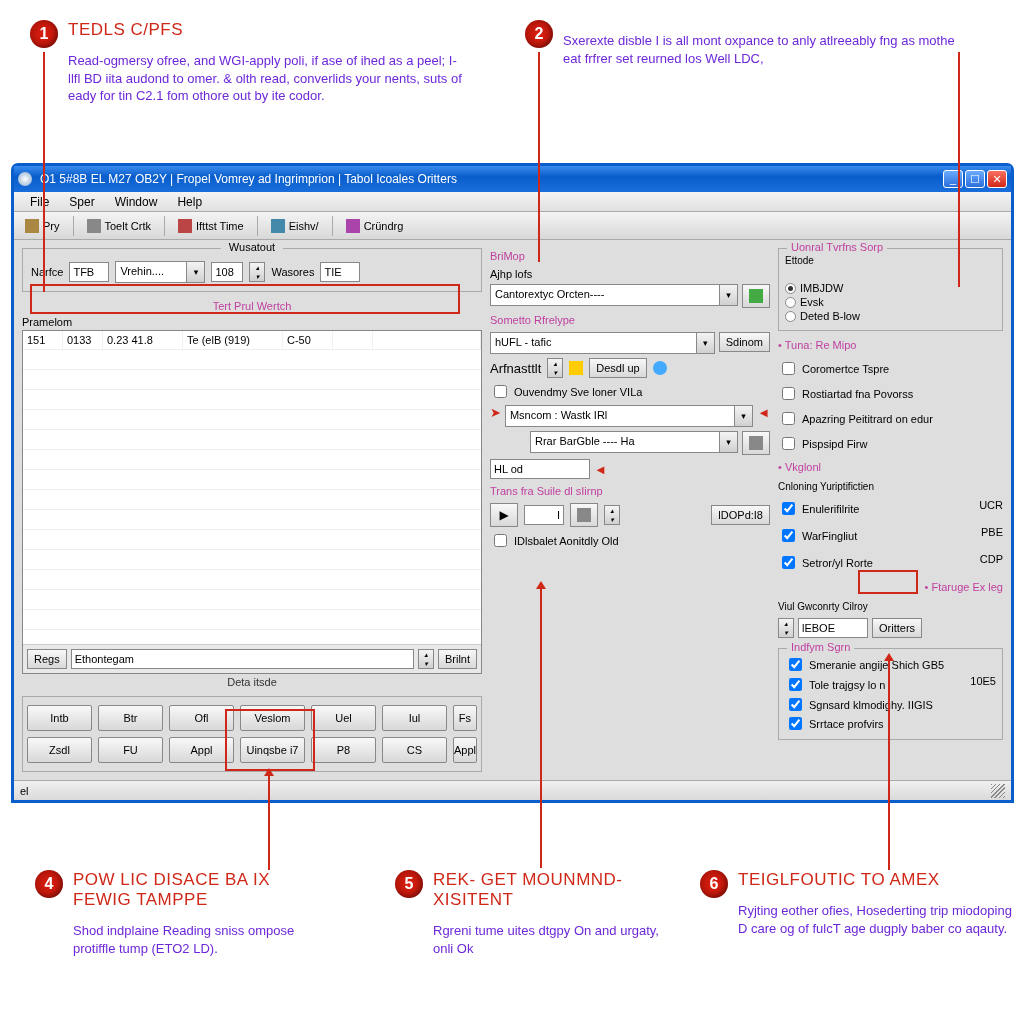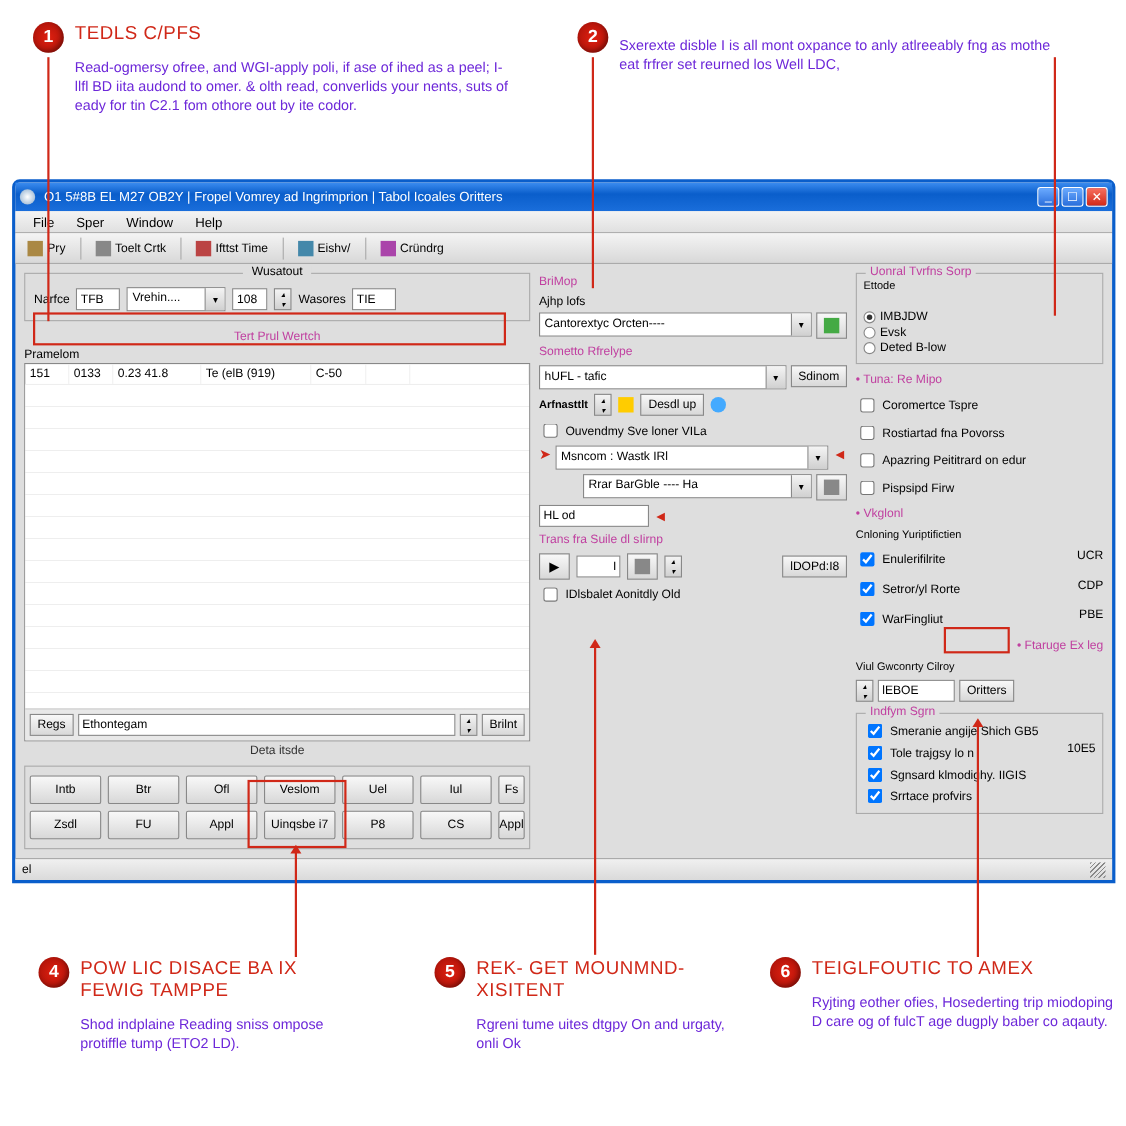--- a/index.html
+++ b/index.html
@@ -227,21 +227,21 @@
       </div>
       <div class="pinklbl" style="text-align:left;">Sometto Rfrelype</div>
       <div style="display:flex; gap:4px;">
         <div class="dropdown" style="flex:1;">
           <span class="ddt">hUFL - tafic</span>
           <span class="dda">▾</span>
         </div>
         <span class="sidebtn">Sdinom</span>
       </div>
       <div style="display:flex; gap:6px; align-items:center;">
-        <span style="font-size:10px;font-weight:bold;">Arfnasttlt</span>
+        <span style="font-size:13px;">Arfnasttlt</span>
         <div class="stepbtn">
             <i>▴</i>
             <i>▾</i>
           </div>
         <span class="smallicon" style="background:#fc0;"></span>
         <span class="sidebtn">Desdl up</span>
         <span class="smallicon" style="background:#4af; border-radius:50%;"></span>
       </div>
       <label class="chk">
           <input type="checkbox" style="">
@@ -328,30 +328,30 @@
       <div class="kvrow">
         <label class="chk">
             <input type="checkbox" checked="" style="">
             <span>Enulerifilrite</span>
           </label>
         <span>UCR</span>
       </div>
       <div class="kvrow">
         <label class="chk">
             <input type="checkbox" checked="" style="">
+            <span>WarFingliut</span>
+          </label>
+        <span>PBE</span>
+      </div>
+      <div class="kvrow">
+        <label class="chk">
+            <input type="checkbox" checked="" style="">
             <span>Setror/yl Rorte</span>
           </label>
         <span>CDP</span>
-      </div>
-      <div class="kvrow">
-        <label class="chk">
-            <input type="checkbox" checked="" style="">
-            <span>WarFingliut</span>
-          </label>
-        <span>PBE</span>
       </div>
 
       <div class="pinkhdr" style="text-align:right; color:#c040a0;">Ftaruge Ex leg</div>
       <div style="font-size:10px;">Viul Gwconrty Cilroy</div>
       <div style="display:flex; gap:4px; align-items:center;">
         <div class="stepbtn">
             <i>▴</i>
             <i>▾</i>
           </div>
         <input class="txtinput" style="width: 70px;" value="lEBOE">

